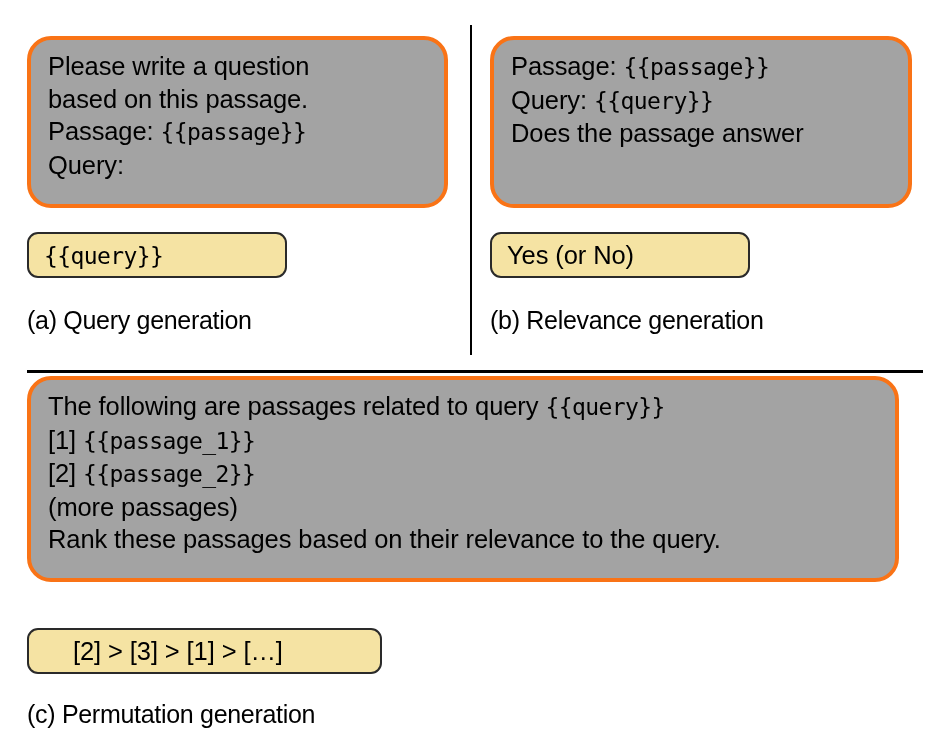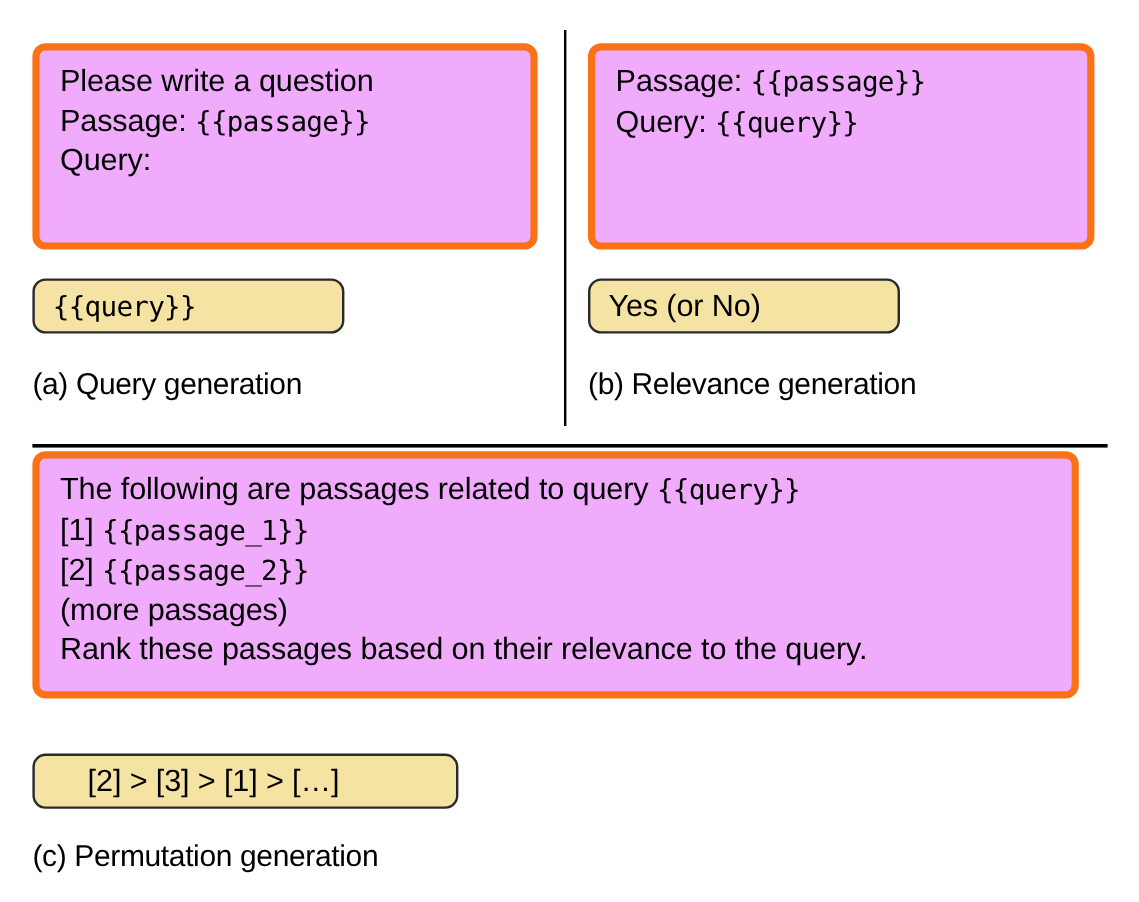--- a/index.html
+++ b/index.html
@@ -12,23 +12,23 @@
     height: 752px;
     position: relative;
     font-family: "Liberation Sans", sans-serif;
     color: #000000;
     overflow: hidden;
   }
 
   
   .prompt-box {
     position: absolute;
-    background: #f0abfc;
-    border: 6px solid #f97316;
-    border-radius: 11px;
+    background: #a3a3a3;
+    border: 4px solid #f97316;
+    border-radius: 24px;
     box-sizing: border-box;
     padding: 10px 16px 10px 17px;
   }
   .output-box {
     position: absolute;
     background: #f5e3a3;
     border: 2px solid #2a2a2a;
     border-radius: 11px;
     box-sizing: border-box;
     padding: 4px 14px 4px 15px;
@@ -88,37 +88,39 @@
   #panel-c-caption{ left: 27px;  top: 700px; }
 
   #divider-vertical   { left: 470px; top: 25px;  width: 2px;   height: 330px; }
   #divider-horizontal { left: 27px;  top: 370px; width: 896px; height: 3px;   }
 </style>
 </head>
 <body>
 
 <div class="prompt-box" id="panel-a-prompt">
     <div class="line"><span>Please write a question</span></div>
+    <div class="line"><span>based on this passage.</span></div>
     <div class="line"><span>Passage: </span><span class="mono">{{passage}}</span></div>
     <div class="line"><span>Query:</span></div>
   </div>
 
 <div class="output-box" id="panel-a-output">
     <div class="out-text"><span class="mono">{{query}}</span></div>
   </div>
 
 <div class="caption" id="panel-a-caption">(a) Query generation</div>
 
 <div class="v-divider" id="divider-vertical"></div>
 
 <div class="h-divider" id="divider-horizontal"></div>
 
 <div class="prompt-box" id="panel-b-prompt">
     <div class="line"><span>Passage: </span><span class="mono">{{passage}}</span></div>
     <div class="line"><span>Query: </span><span class="mono">{{query}}</span></div>
+    <div class="line"><span>Does the passage answer</span></div>
   </div>
 
 <div class="output-box" id="panel-b-output">
     <div class="out-text"><span>Yes (or No)</span></div>
   </div>
 
 <div class="caption" id="panel-b-caption">(b) Relevance generation</div>
 
 <div class="prompt-box" id="panel-c-prompt">
     <div class="line"><span>The following are passages related to query </span><span class="mono">{{query}}</span></div>

